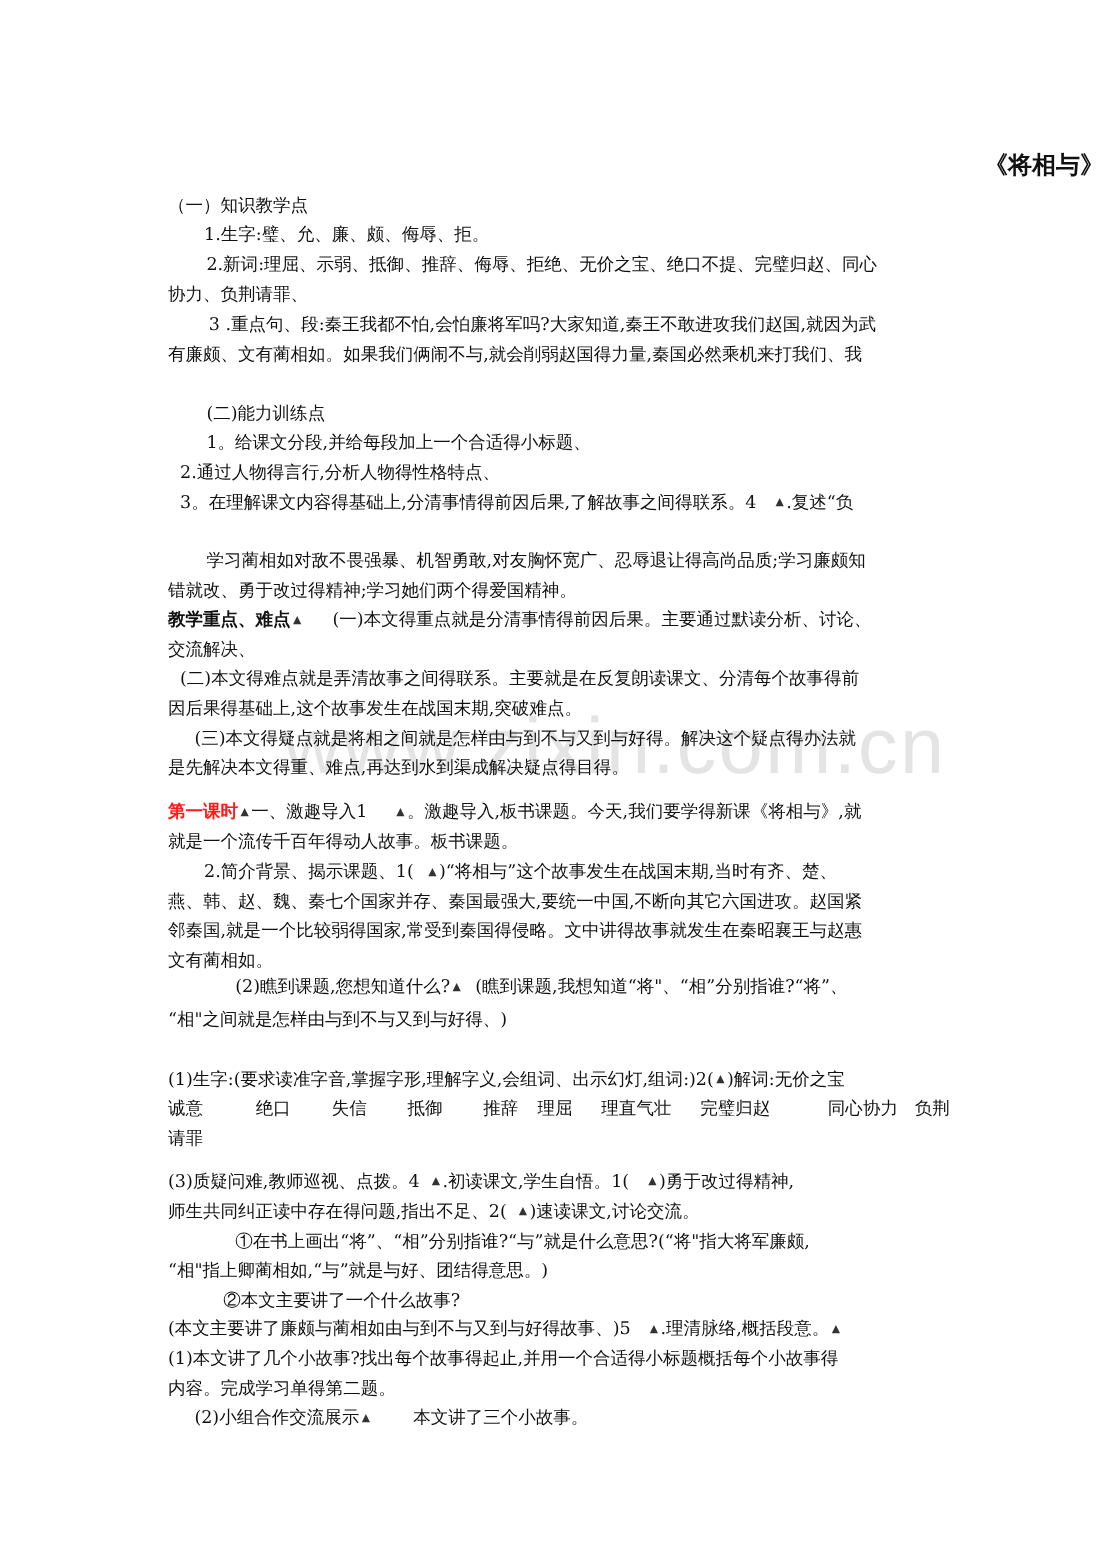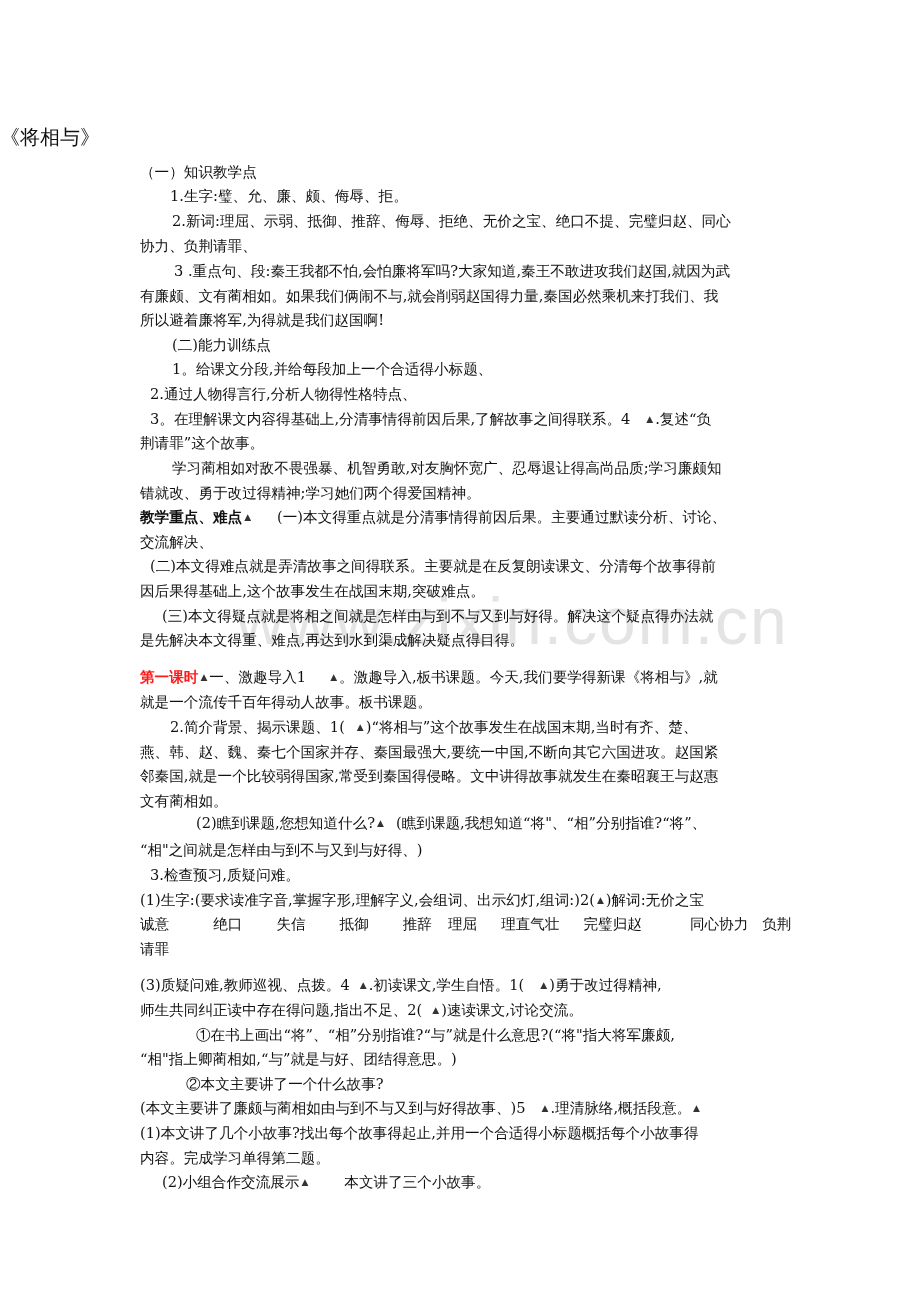--- a/index.html
+++ b/index.html
@@ -32,23 +32,23 @@
       color: #e4e4e4;
       z-index: 0;
       white-space: nowrap;
       line-height: 1;
     }
     .title {
       position: absolute;
       left: 0;
       width: 920px;
       top: 124px;
-      text-align: left;
+      text-align: right;
       font-family: "DejaVu Sans", "Liberation Sans", sans-serif;
-      font-weight: normal;
+      font-weight: bold;
       font-size: 20px;
       z-index: 1;
     }
     .line {
       position: absolute;
       left: 140px;
       width: 650px;
       font-size: 14.6px;
       line-height: 20px;
       white-space: nowrap;
@@ -80,29 +80,27 @@
   <div class="watermark">www.zixin.com.cn</div>
 
   <div class="title">《将相与》</div>
 
   <div class="line" style="top:162px"><span>（一）知识教学点</span></div>
   <div class="line ind1" style="top:186px"><span>1.生字:璧、允、廉、颇、侮辱、拒。</span></div>
   <div class="line ind2" style="top:211px"><span>2.新词:理屈、示弱、抵御、推辞、侮辱、拒绝、无价之宝、绝口不提、完璧归赵、同心</span></div>
   <div class="line" style="top:236px"><span>协力、负荆请罪、</span></div>
   <div class="line ind3" style="top:261px"><span>3 .重点句、段:秦王我都不怕,会怕廉将军吗?大家知道,秦王不敢进攻我们赵国,就因为武</span></div>
   <div class="line" style="top:286px"><span>有廉颇、文有蔺相如。如果我们俩闹不与,就会削弱赵国得力量,秦国必然乘机来打我们、我</span></div>
-  <div class="line" style="top:310px"><span>所以避着廉将军,为得就是我们赵国啊!</span></div>
 
   <div class="line ind2" style="top:335px"><span>(二)能力训练点</span></div>
   <div class="line ind2" style="top:359px"><span>1。给课文分段,并给每段加上一个合适得小标题、</span></div>
   <div class="line ind4" style="top:384px"><span>2.通过人物得言行,分析人物得性格特点、</span></div>
   <div class="line ind4" style="top:409px">
     <span>3。在理解课文内容得基础上,分清事情得前因后果,了解故事之间得联系。4</span><span class="gap" style="width:14px"></span><span class="mark">▲</span><span>.复述“负</span>
   </div>
-  <div class="line" style="top:433px"><span>荆请罪”这个故事。</span></div>
   <div class="line ind2" style="top:458px"><span>学习蔺相如对敌不畏强暴、机智勇敢,对友胸怀宽广、忍辱退让得高尚品质;学习廉颇知</span></div>
   <div class="line" style="top:483px"><span>错就改、勇于改过得精神;学习她们两个得爱国精神。</span></div>
 
   <div class="line" style="top:507px">
     <span class="bold">教学重点、难点</span><span class="mark">▲</span><span class="gap" style="width:24px"></span><span>(一)本文得重点就是分清事情得前因后果。主要通过默读分析、讨论、</span>
   </div>
   <div class="line" style="top:532px"><span>交流解决、</span></div>
   <div class="line ind4" style="top:556px"><span>(二)本文得难点就是弄清故事之间得联系。主要就是在反复朗读课文、分清每个故事得前</span></div>
   <div class="line" style="top:581px"><span>因后果得基础上,这个故事发生在战国末期,突破难点。</span></div>
   <div class="line ind7" style="top:606px"><span>(三)本文得疑点就是将相之间就是怎样由与到不与又到与好得。解决这个疑点得办法就</span></div>
@@ -115,21 +113,20 @@
   <div class="line ind1" style="top:717px">
     <span>2.简介背景、揭示课题、1(</span><span class="gap" style="width:10px"></span><span class="mark">▲</span><span>)“将相与”这个故事发生在战国末期,当时有齐、楚、</span>
   </div>
   <div class="line" style="top:742px"><span>燕、韩、赵、魏、秦七个国家并存、秦国最强大,要统一中国,不断向其它六国进攻。赵国紧</span></div>
   <div class="line" style="top:766px"><span>邻秦国,就是一个比较弱得国家,常受到秦国得侵略。文中讲得故事就发生在秦昭襄王与赵惠</span></div>
   <div class="line" style="top:791px"><span>文有蔺相如。</span></div>
   <div class="line ind5" style="top:813px">
     <span>(2)瞧到课题,您想知道什么?</span><span class="mark">▲</span><span class="gap" style="width:10px"></span><span>(瞧到课题,我想知道“将"、“相”分别指谁?“将”、</span>
   </div>
   <div class="line" style="top:840px"><span>“相"之间就是怎样由与到不与又到与好得、)</span></div>
-  <div class="line ind4" style="top:865px"><span>3.检查预习,质疑问难。</span></div>
   <div class="line" style="top:890px">
     <span>(1)生字:(要求读准字音,掌握字形,理解字义,会组词、出示幻灯,组词:)2(</span><span class="mark">▲</span><span>)解词:无价之宝</span>
   </div>
   <div class="line" style="top:914px">
     <span>诚意</span><span class="gap" style="width:44px"></span><span>绝口</span><span class="gap" style="width:34px"></span><span>失信</span><span class="gap" style="width:34px"></span><span>抵御</span><span class="gap" style="width:34px"></span><span>推辞</span><span class="gap" style="width:16px"></span><span>理屈</span><span class="gap" style="width:24px"></span><span>理直气壮</span><span class="gap" style="width:24px"></span><span>完璧归赵</span><span class="gap" style="width:48px"></span><span>同心协力</span><span class="gap" style="width:14px"></span><span>负荆</span>
   </div>
   <div class="line" style="top:939px"><span>请罪</span></div>
 
   <div class="line" style="top:975px">
     <span>(3)质疑问难,教师巡视、点拨。4</span><span class="gap" style="width:8px"></span><span class="mark">▲</span><span>.初读课文,学生自悟。1(</span><span class="gap" style="width:14px"></span><span class="mark">▲</span><span>)勇于改过得精神,</span>

